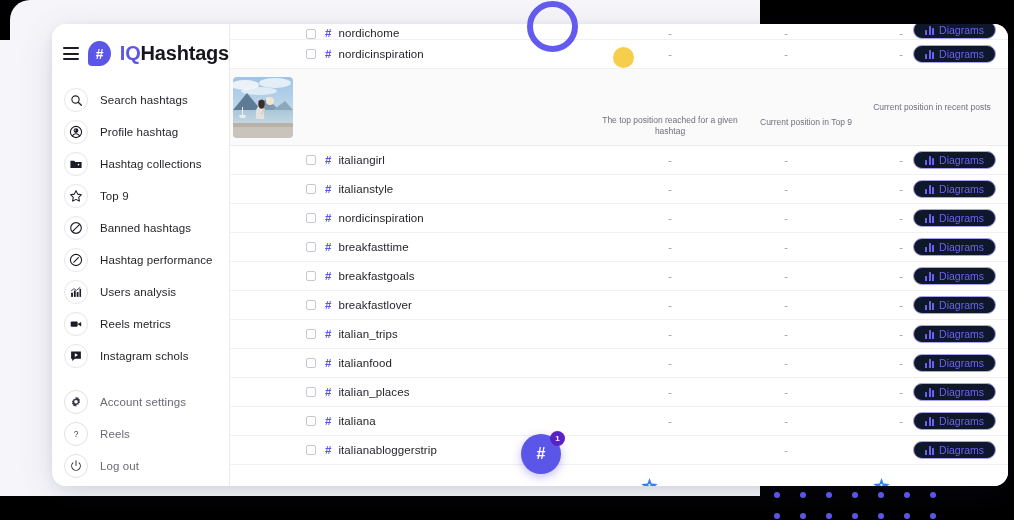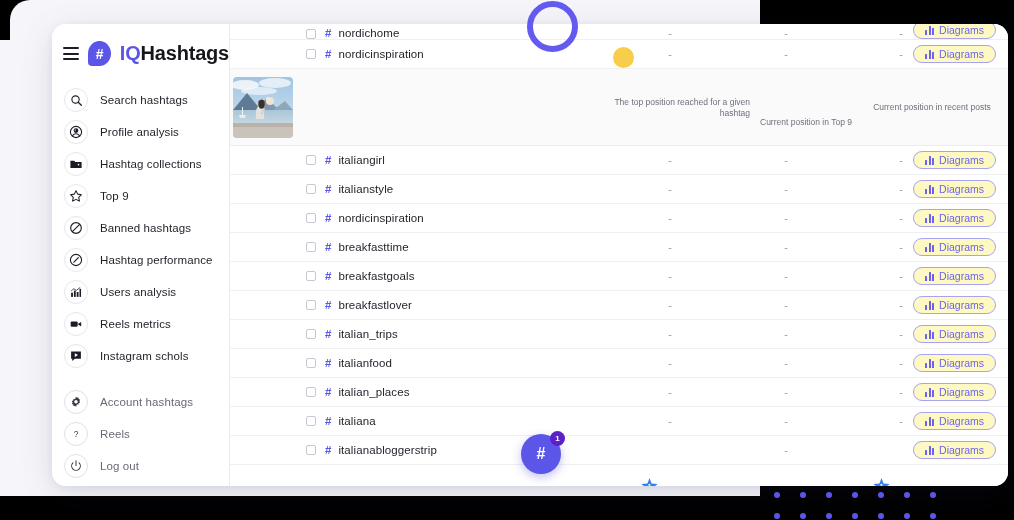--- a/index.html
+++ b/index.html
@@ -100,40 +100,40 @@
   .c2 { position: absolute; left: 536px; width: 40px; text-align: center;
         color: #9a9aa6; font-size: 11px; }
   .c3 { position: absolute; left: 651px; width: 40px; text-align: center;
         color: #9a9aa6; font-size: 11px; }
 
   .diag-wrap { position: absolute; right: 12px; }
   .diagrams-btn {
     display: inline-flex; align-items: center; gap: 5px;
     height: 18px; padding: 0 11px;
     border: 1px solid #a7a3f0; border-radius: 10px;
-    background: #fef9c3; color: #6b63ef; font-size: 10.5px;
+    background: #0f172a; color: #6b63ef; font-size: 10.5px;
     cursor: pointer; white-space: nowrap;
   }
   .bars { display: inline-flex; align-items: flex-end; gap: 1.5px; height: 9px; }
   .bars i { width: 2px; background: #6b63ef; border-radius: .5px; display: block; }
 
   
   .hdr-band {
     position: relative; height: 77px; background: #fafafb;
     border-bottom: 1px solid #ececf0; display: flex; align-items: center;
   }
   .thumb {
     position: absolute; left: 3px; top: 8px; width: 60px; height: 61px;
     border-radius: 4px; overflow: hidden;
   }
   .hdr-label {
     position: absolute; color: #6f6f7e; font-size: 8.5px; line-height: 11px;
     text-align: center;
   }
-  .h1 { left: 360px; width: 160px; top: 28px; text-align: right; }
+  .h1 { left: 360px; width: 160px; top: 46px; }
   .h2 { left: 496px; width: 160px; top: 48px; }
   .h3 { left: 612px; width: 180px; top: 33px; }
 
   
   .star {
     position: absolute; width: 17px; height: 17px;
     display: flex; align-items: center; justify-content: center;
     color: #fff; font-size: 7.5px; font-weight: bold;
     background: #2f80f0;
     clip-path: polygon(50% 0%, 62% 33%, 98% 35%, 70% 58%, 80% 94%, 50% 74%, 20% 94%, 30% 58%, 2% 35%, 38% 33%);
@@ -209,21 +209,21 @@
 
         <div class="nav-item">
           <span class="ico">
             <svg width="14" height="14" viewBox="0 0 20 20">
                 <circle cx="10" cy="10" r="8" fill="none" stroke="#1c1c28" stroke-width="1.6"></circle>
                 <circle cx="10" cy="8" r="3.4" fill="#1c1c28"></circle>
                 <circle cx="8.8" cy="7.3" r="1" fill="#fff"></circle>
                 <path d="M4.6 16.5c1-2.6 3-3.9 5.4-3.9s4.4 1.3 5.4 3.9" fill="none" stroke="#1c1c28" stroke-width="1.5"></path>
               </svg>
           </span>
-          <span class="lbl">Profile analysis</span>
+          <span class="lbl">Profile hashtag</span>
         </div>
 
         <div class="nav-item">
           <span class="ico">
             <svg width="14" height="14" viewBox="0 0 20 20">
                 <path d="M2 5.4h5.4l1.5 1.9H18v8.3H2z" fill="#1c1c28"></path>
                 <circle cx="13.6" cy="10.8" r="1.2" fill="#fff"></circle>
               </svg>
           </span>
           <span class="lbl">Hashtag collections</span>
@@ -293,21 +293,21 @@
 
         <div class="nav-sep"></div>
 
         <div class="nav-item muted">
           <span class="ico">
             <svg width="14" height="14" viewBox="0 0 20 20">
                 <path d="M10 2.2l1.3 1.9 2.2-.6.4 2.3 2.1.9-1.2 2 1.2 2-2.1.9-.4 2.3-2.2-.6L10 17.2l-1.3-1.9-2.2.6-.4-2.3-2.1-.9 1.2-2-1.2-2 2.1-.9.4-2.3 2.2.6z" fill="#3a3a46"></path>
                 <circle cx="10" cy="9.7" r="2.5" fill="#fff"></circle>
               </svg>
           </span>
-          <span class="lbl">Account hashtags</span>
+          <span class="lbl">Account settings</span>
         </div>
 
         <div class="nav-item muted">
           <span class="ico">
             <svg width="14" height="14" viewBox="0 0 20 20">
                 <text x="10" y="14.6" font-size="12" font-family="Liberation Sans" text-anchor="middle" fill="#3a3a46">?</text>
               </svg>
           </span>
           <span class="lbl">Reels</span>
         </div>

